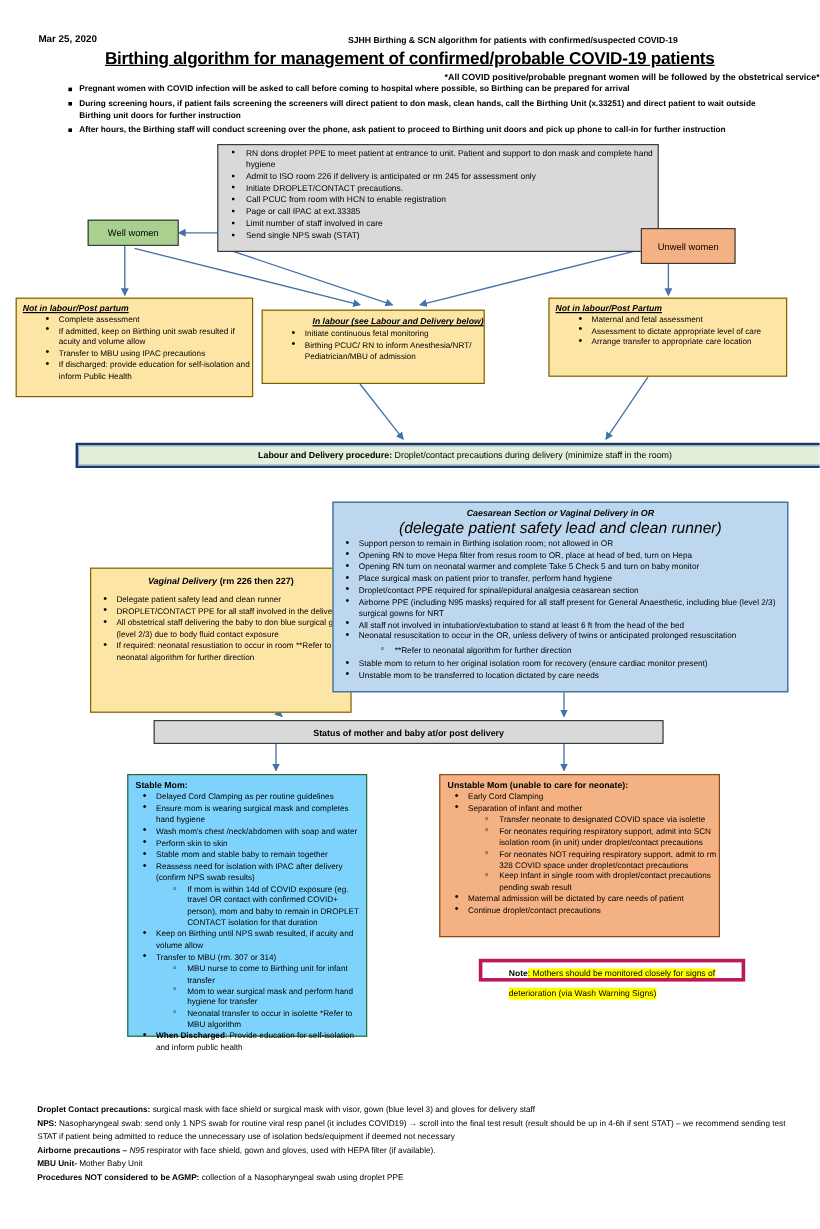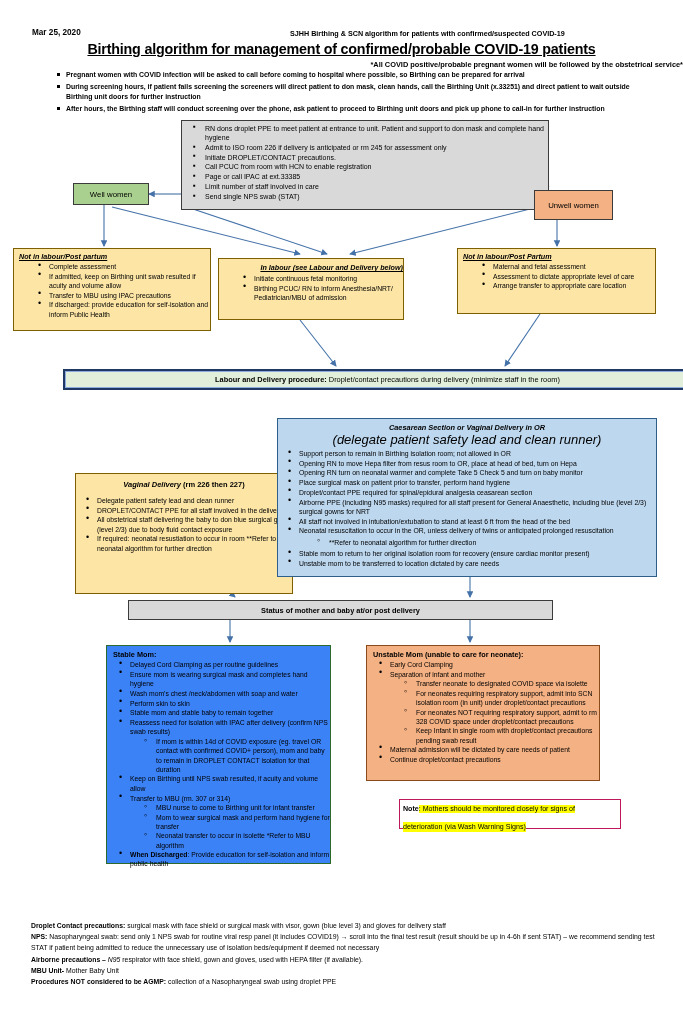--- a/index.html
+++ b/index.html
@@ -72,32 +72,32 @@
 
   #cs-box{left:277px;top:406px;width:380px;height:159px;background:#bdd7ee;border:1px solid #2e5f8a;margin-top:12px;}
   #cs-box .t{font-size:7.4px;font-weight:bold;font-style:italic;text-align:center;padding-top:4px;}
   #cs-box .t2{font-size:13px;font-style:italic;text-align:center;}
   #cs-box ul{font-size:6.85px;line-height:9.35px;padding-left:8px;margin-top:2px;}
   #cs-box ul.circ{padding-left:38px;}
 
   #status-bar{left:128px;top:600px;width:425px;height:20px;background:#d9d9d9;border:1px solid #3b3b3b;
               display:flex;align-items:center;justify-content:center;font-size:7.4px;font-weight:bold;}
 
-  #stable-box{left:106px;top:645px;width:225px;height:219px;background:#3b82f6;border:1px solid #2b6a2b;}
+  #stable-box{left:106px;top:645px;width:200px;height:219px;background:#7dd3fc;border:1px solid #2b6a2b;}
   #stable-box .t{font-size:7.3px;font-weight:bold;padding:4px 0 1px 6px;}
   #stable-box ul{font-size:6.8px;line-height:9.35px;padding-left:10px;}
   #stable-box ul.circ{padding-left:36px;}
 
   #unstable-box{left:366px;top:645px;width:234px;height:136px;background:#f4b183;border:1px solid #8a4a1a;}
   #unstable-box .t{font-size:7.3px;font-weight:bold;padding:4px 0 1px 6px;}
   #unstable-box ul{font-size:6.8px;line-height:9.35px;padding-left:10px;}
   #unstable-box ul.circ{padding-left:36px;}
 
-  #note-box{left:399px;top:799px;width:222px;height:30px;background:#ffffff;border:1px solid #be185d;
-            padding:4px 3px;}
+  #note-box{left:399px;top:799px;width:222px;height:19px;background:#ffffff;border:3px solid #be185d;
+            padding:4px 22px;}
   #note-box .ln{font-size:7.1px;line-height:10.5px;}
   .hl{background:#ffff00;}
 
   
   #footer{left:31px;top:920px;width:640px;}
   #footer .fl{font-size:6.85px;line-height:11.2px;}
   #footer b{font-weight:bold;}
   #footer i{font-style:italic;}
 
   

